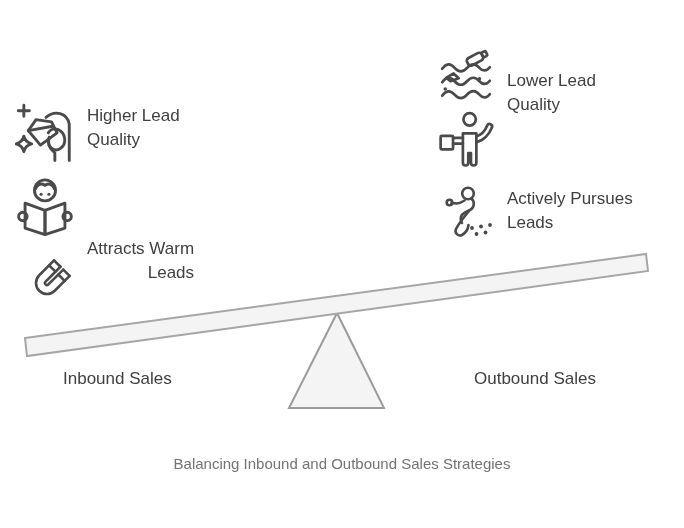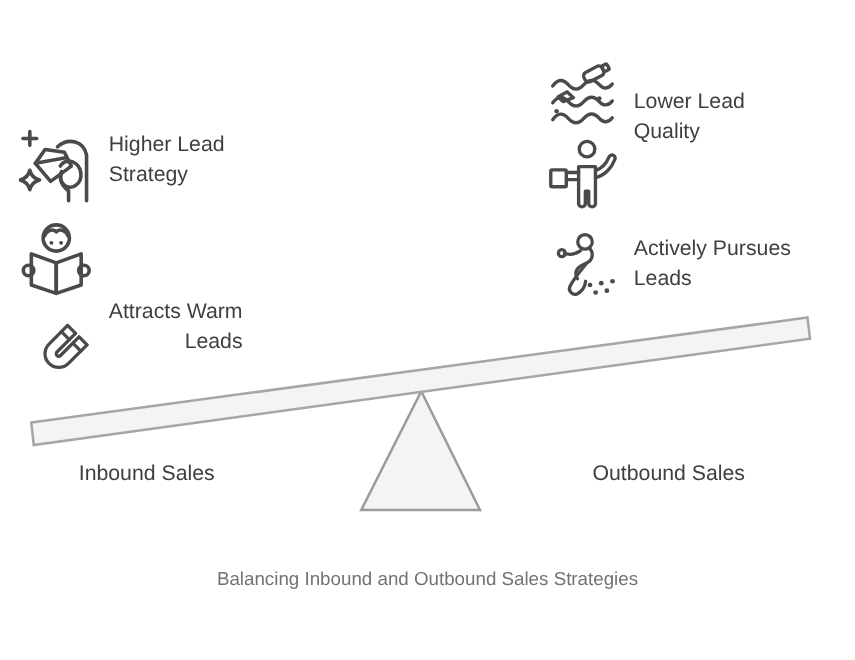--- a/index.html
+++ b/index.html
@@ -72,21 +72,21 @@
       <path d="M8,2 V12 M3,7 H13"></path>
       <path d="M8,30 C9,34 11,36 15,37 C11,38 9,40 8,44 C7,40 5,38 1,37 C5,36 7,34 8,30 Z"></path>
       <path d="M12,25 L19,15 L33,17 L38,27 L23,38 Z"></path>
       <path d="M12,25 L34,21"></path>
       <path d="M28,13 C36,6 47,9 49,19 L49,52"></path>
       <path d="M36,52 L36,45 C31,41 29,36 31,31"></path>
       <path d="M31,31 C28,39 35,45 41,41 C47,37 46,27 39,24 C35,22.5 32,24 30,27"></path>
     </svg>
   </span>
   <div class="item-label lb-l1">Higher Lead
-Strategy</div>
+Quality</div>
 
   <span class="icon ic-l2">
     <svg viewBox="0 0 56 56" fill="none" stroke-width="2.6" stroke-linecap="round" stroke-linejoin="round" stroke="#4a4a4a">
       <circle cx="28" cy="13" r="9.5"></circle>
       <path d="M19.5,11.5 C21,7.5 25,6 28,8.5 C31,6 35,7.5 36.5,11.5"></path>
       <circle class="dot" cx="24.5" cy="16.5" r="1.4" stroke="none" fill="#4a4a4a"></circle>
       <circle class="dot" cx="31.5" cy="16.5" r="1.4" stroke="none" fill="#4a4a4a"></circle>
       <path d="M10,24.5 L28,31 L28,53 L10,47 Z"></path>
       <path d="M46,24.5 L28,31 L28,53 L46,47 Z"></path>
       <circle cx="8" cy="36.5" r="3.8"></circle>

